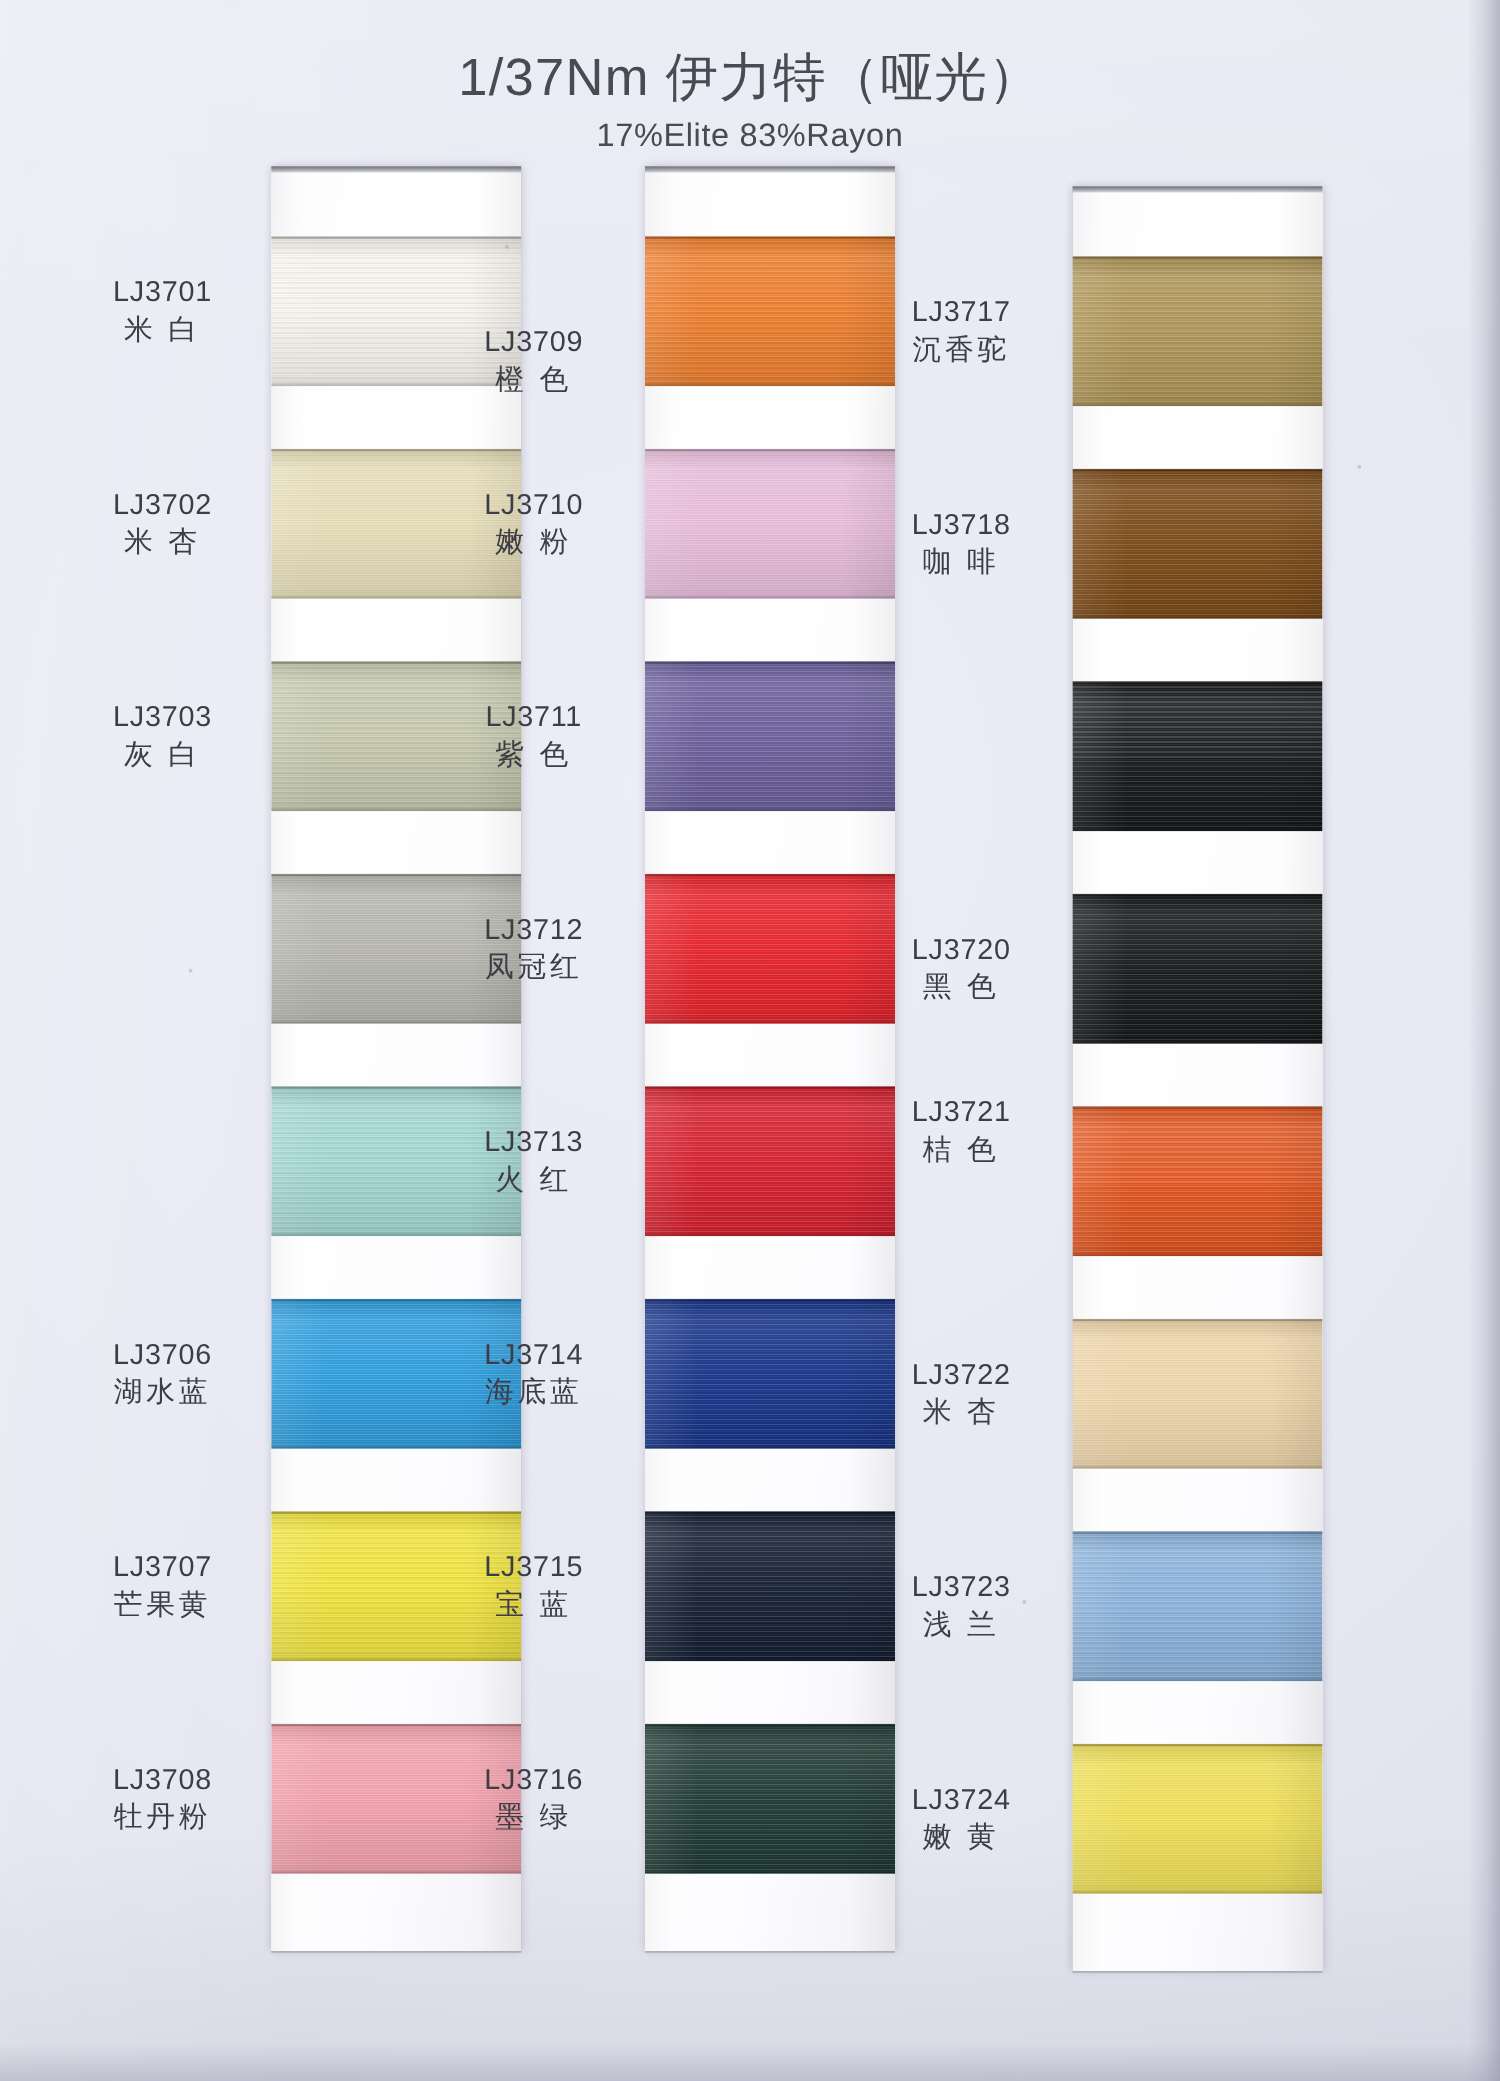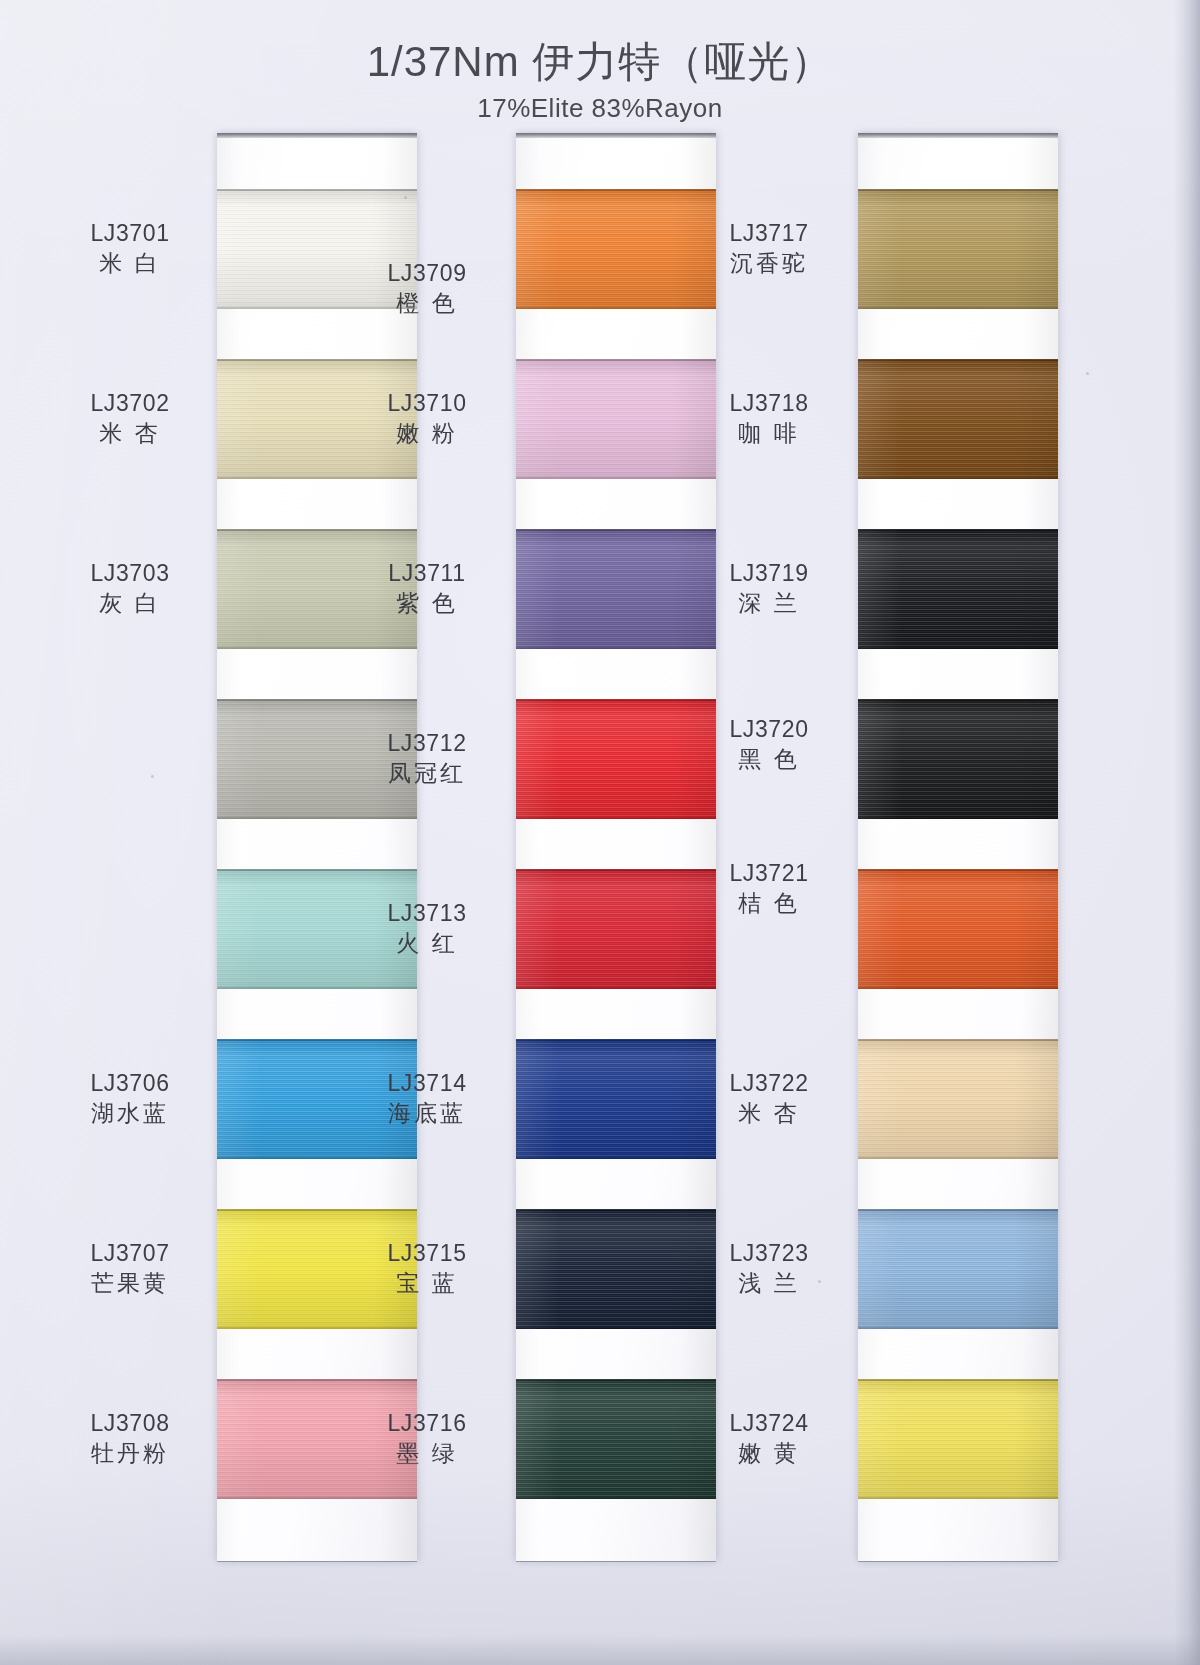--- a/index.html
+++ b/index.html
@@ -82,21 +82,21 @@
     z-index: 3;
   }
   .column {
     position: absolute;
     top: 0;
     width: 200px;
     height: 100%;
   }
   .col-0 { left: 170px; }
   .col-1 { left: 516px; }
-  .col-2 { left: 858px; }
+  .col-2 { left: 858px; margin-top: 16px; }
 
   
   .card-strip {
     position: absolute;
     top: 0;
     left: 0;
     width: 200px;
     height: 1428px;
     background: linear-gradient(100deg, #fbfbfd 0%, #ffffff 18%, #fdfdff 70%, #f2f2f7 100%);
     box-shadow:
@@ -416,32 +416,28 @@
         <div class="code">LJ3718</div>
         <div class="name">咖 啡</div>
       </div>
       <div class="wrap" style="top: 396px; height: 120px;">
         <div class="yarn" style="background: rgb(22, 24, 28);"></div>
         <div class="threads"></div>
         <div class="sheen"></div>
         <div class="topedge"></div>
         <div class="botedge"></div>
       </div>
-      <div class="label lab-col-2" style="left: -164px; top: 426px;">
-        <div class="code">LJ3719</div>
-        <div class="name">深 兰</div>
-      </div>
       <div class="wrap" style="top: 566px; height: 120px;">
         <div class="yarn" style="background: rgb(22, 24, 26);"></div>
         <div class="threads"></div>
         <div class="sheen"></div>
         <div class="topedge"></div>
         <div class="botedge"></div>
       </div>
-      <div class="label lab-col-2" style="left: -164px; top: 582px;">
+      <div class="label lab-col-2" style="left: -164px; top: 596px;">
         <div class="code">LJ3720</div>
         <div class="name">黑 色</div>
       </div>
       <div class="wrap" style="top: 736px; height: 120px;">
         <div class="yarn" style="background: rgb(226, 85, 31);"></div>
         <div class="threads"></div>
         <div class="sheen"></div>
         <div class="topedge"></div>
         <div class="botedge"></div>
       </div>

